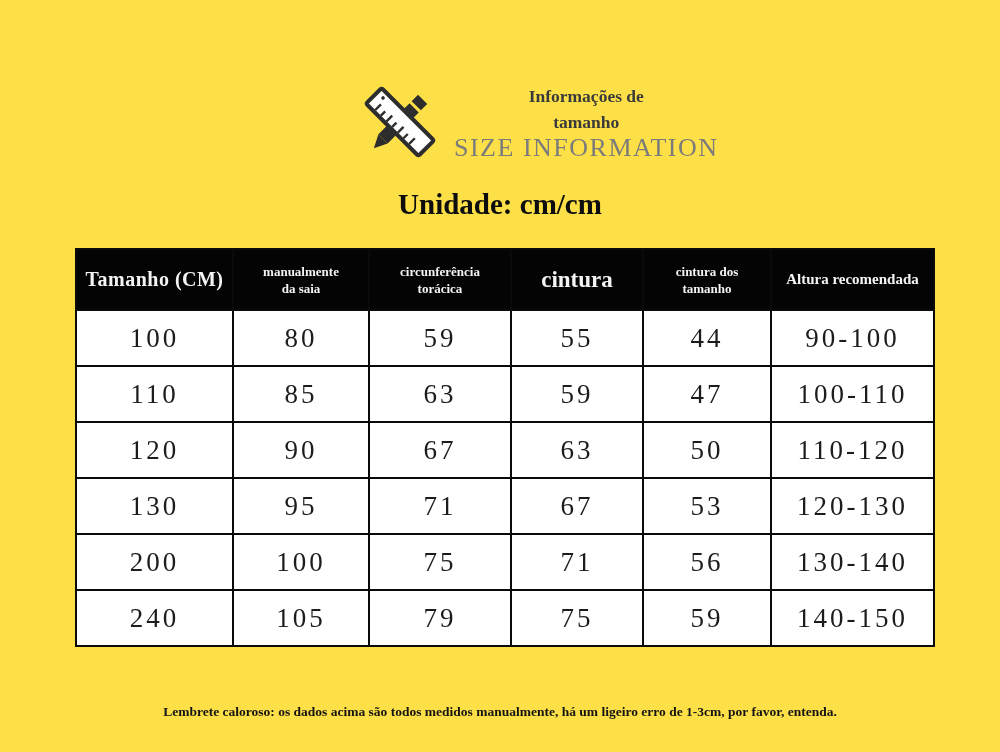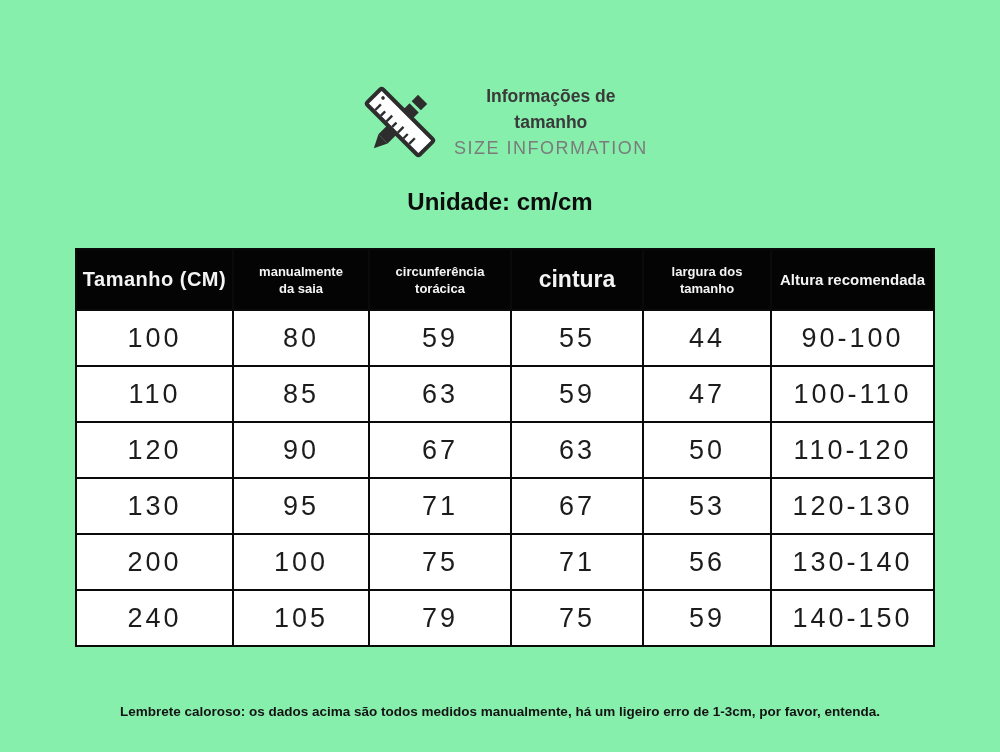--- a/index.html
+++ b/index.html
@@ -1,42 +1,42 @@
 <!DOCTYPE html>
 <html><head>
 <meta charset="utf-8">
 <style>
   * { margin:0; padding:0; box-sizing:border-box; }
   html,body { background:#ffffff; }
   .page {
     position:relative; width:1000px; height:752px;
-    background:#86efac; overflow:hidden;
-    font-family:Liberation Sans, sans-serif;
+    background:#fde047; overflow:hidden;
+    font-family:Liberation Serif, serif;
     color:#1a1a1a;
   }
 
   
   .brand {
     position:absolute; left:360px; top:82px;
     display:flex; align-items:center; gap:14px;
   }
   .brand-icon { width:80px; height:80px; flex:0 0 auto; }
   .brand-text { text-align:center; }
   .brand-line {
     font-size:17.5px; font-weight:700; color:#3a3a3a; line-height:26px;
   }
   .brand-sub {
-    font-size:18px; font-weight:400; color:#7b7b7b;
+    font-size:26px; font-weight:400; color:#7b7b7b;
     letter-spacing:1.5px; line-height:26px; white-space:nowrap;
   }
 
   
   .unit-heading {
     position:absolute; top:188px; left:0; width:100%;
-    text-align:center; font-size:24px; font-weight:700; color:#0d0d0d;
+    text-align:center; font-size:29px; font-weight:700; color:#0d0d0d;
   }
 
   
   .size-table {
     position:absolute; left:75px; top:248px; width:858px;
     border-collapse:collapse; table-layout:fixed;
   }
   .size-table th, .size-table td {
     border:2px solid #0a0a0a; text-align:center; vertical-align:middle;
     overflow:hidden;
@@ -112,21 +112,21 @@
         <th class="th-small">
           <div>manualmente</div>
           <div>da saia</div>
         </th>
         <th class="th-small">
           <div>circunferência</div>
           <div>torácica</div>
         </th>
         <th class="th-xlarge">cintura</th>
         <th class="th-small">
-          <div>largura dos</div>
+          <div>cintura dos</div>
           <div>tamanho</div>
         </th>
         <th class="th-medium">Altura recomendada</th>
       </tr>
     </thead>
     <tbody>
         <tr>
           <td>100</td>
           <td>80</td>
           <td>59</td>

